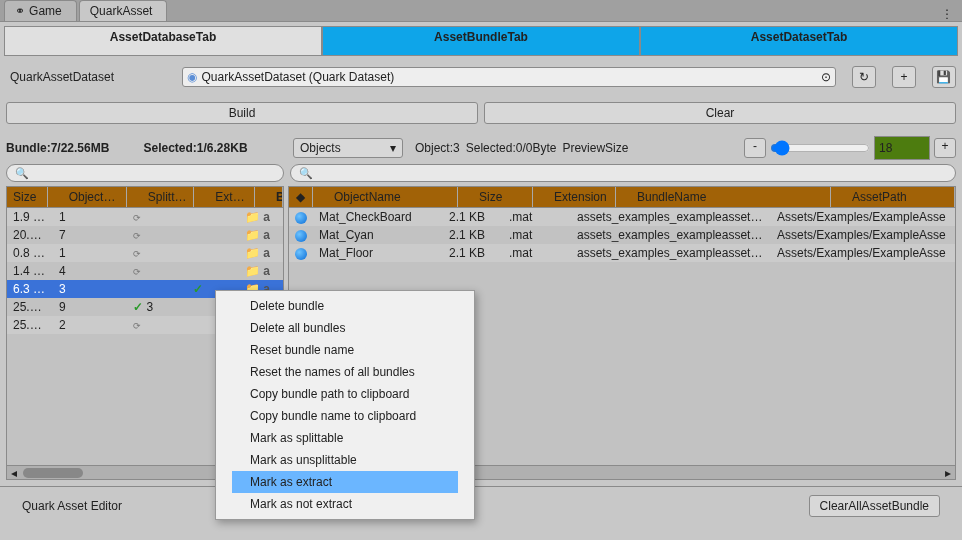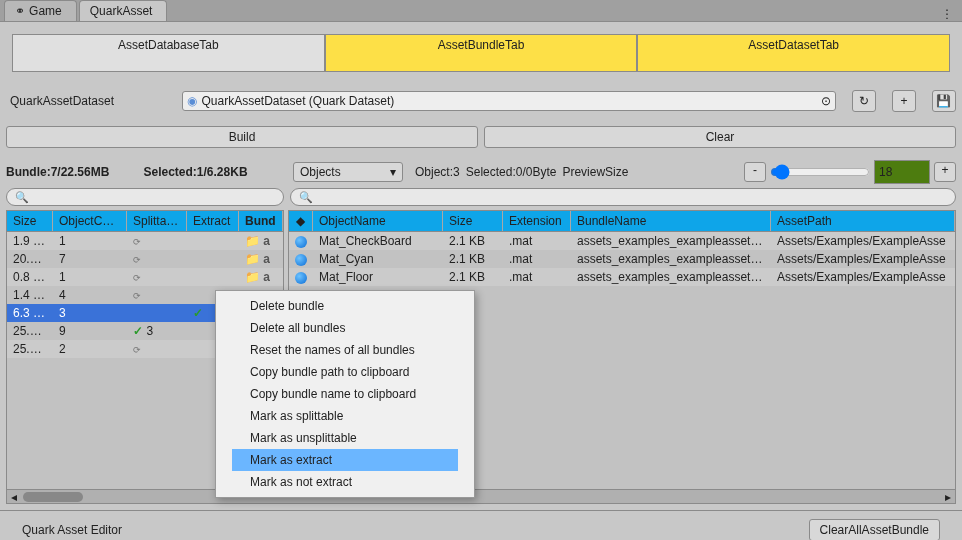--- a/index.html
+++ b/index.html
@@ -5,22 +5,22 @@
 * { margin:0; padding:0; box-sizing:border-box; font-family:-apple-system,"Segoe UI",Arial,sans-serif; font-size:12px; color:#222; }
 body { width:962px; height:540px; background:#c8c8c8; overflow:hidden; position:relative; }
 
 
 .top-tabs { display:flex; align-items:flex-end; height:22px; background:#a0a0a0; border-bottom:1px solid #8a8a8a; padding-left:4px; }
 .top-tab { padding:3px 14px 3px 10px; background:#b8b8b8; border:1px solid #8a8a8a; border-bottom:none; border-radius:4px 4px 0 0; margin-right:2px; display:flex; align-items:center; gap:4px; cursor:default; }
 .top-tab.active { background:#c8c8c8; }
 .kebab { margin-left:auto; margin-right:8px; letter-spacing:1px; cursor:pointer; }
 
 
-.sub-tabs { display:flex; height:38px; margin:12px; }
-.sub-tab { flex:1; text-align:center; line-height:20px; background:#fde047; border:1px solid #8a8a8a; cursor:pointer; }
+.sub-tabs { display:flex; height:30px; margin:4px;font-weight:bold; }
+.sub-tab { flex:1; text-align:center; line-height:20px; background:#0ea5e9; border:1px solid #8a8a8a; cursor:pointer; }
 .sub-tab.active { background:#e0e0e0; }
 
 
 .dataset-row { display:flex; align-items:center; padding:6px 6px 6px 10px; gap:12px; }
 .ds-label { width:160px; }
 .ds-field { flex:1; display:flex; align-items:center; background:#eee; border:1px solid #8a8a8a; border-radius:3px; padding:2px 4px; }
 .ds-field input { flex:1; border:none; background:transparent; outline:none; }
 .icon-btn { width:24px; height:22px; border:1px solid #8a8a8a; background:#d8d8d8; border-radius:3px; display:flex; align-items:center; justify-content:center; cursor:pointer; margin-left:4px; }
 
 
@@ -42,21 +42,21 @@
 .search-row { display:flex; gap:6px; padding:0 6px; }
 .search-row input { flex:1; border:1px solid #8a8a8a; border-radius:10px; padding:2px 8px; background:#e8e8e8; font-size:11px; }
 
 
 .main-split { display:flex; padding:0 6px; margin-top:4px; height:280px; }
 .pane { border:1px solid #8a8a8a; background:#c2c2c2; overflow:hidden; }
 .pane-left { width:278px; }
 .pane-right { flex:1; margin-left:4px; }
 
 
-.thead { display:flex; background:#0ea5e9; border-bottom:1px solid #8a8a8a; font-size:11px; }
+.thead { display:flex; background:#a16207; border-bottom:1px solid #8a8a8a; font-size:11px;gap:15px; }
 .th { padding:3px 6px; border-right:1px solid #a8a8a8; overflow:hidden; white-space:nowrap; text-overflow:ellipsis; }
 .tbody { }
 .tr { display:flex; font-size:11px; height:18px; align-items:center; }
 .tr:nth-child(odd){ background:#cbcbcb; }
 .tr:nth-child(even){ background:#c2c2c2; }
 .tr.selected { background:#3a72d8; color:#fff; }
 .tr.selected .td { color:#fff; }
 .td { padding:0 6px; overflow:hidden; white-space:nowrap; text-overflow:ellipsis; }
 
 
@@ -263,20 +263,21 @@
 
 <div class="footer">
   <div>Quark Asset Editor</div>
   <div style="flex:1"></div>
   <div class="footer-btn">ClearAllAssetBundle</div>
 </div>
 
 <div class="ctx-menu" id="ctx">
     <div class="ctx-item">Delete bundle</div>
     <div class="ctx-item">Delete all bundles</div>
+    <div class="ctx-item">Reset bundle name</div>
     <div class="ctx-item">Reset the names of all bundles</div>
     <div class="ctx-item">Copy bundle path to clipboard</div>
     <div class="ctx-item">Copy bundle name to clipboard</div>
     <div class="ctx-item">Mark as splittable</div>
     <div class="ctx-item">Mark as unsplittable</div>
     <div class="ctx-item hl">Mark as extract</div>
     <div class="ctx-item">Mark as not extract</div>
   </div>
 
 </body></html>

